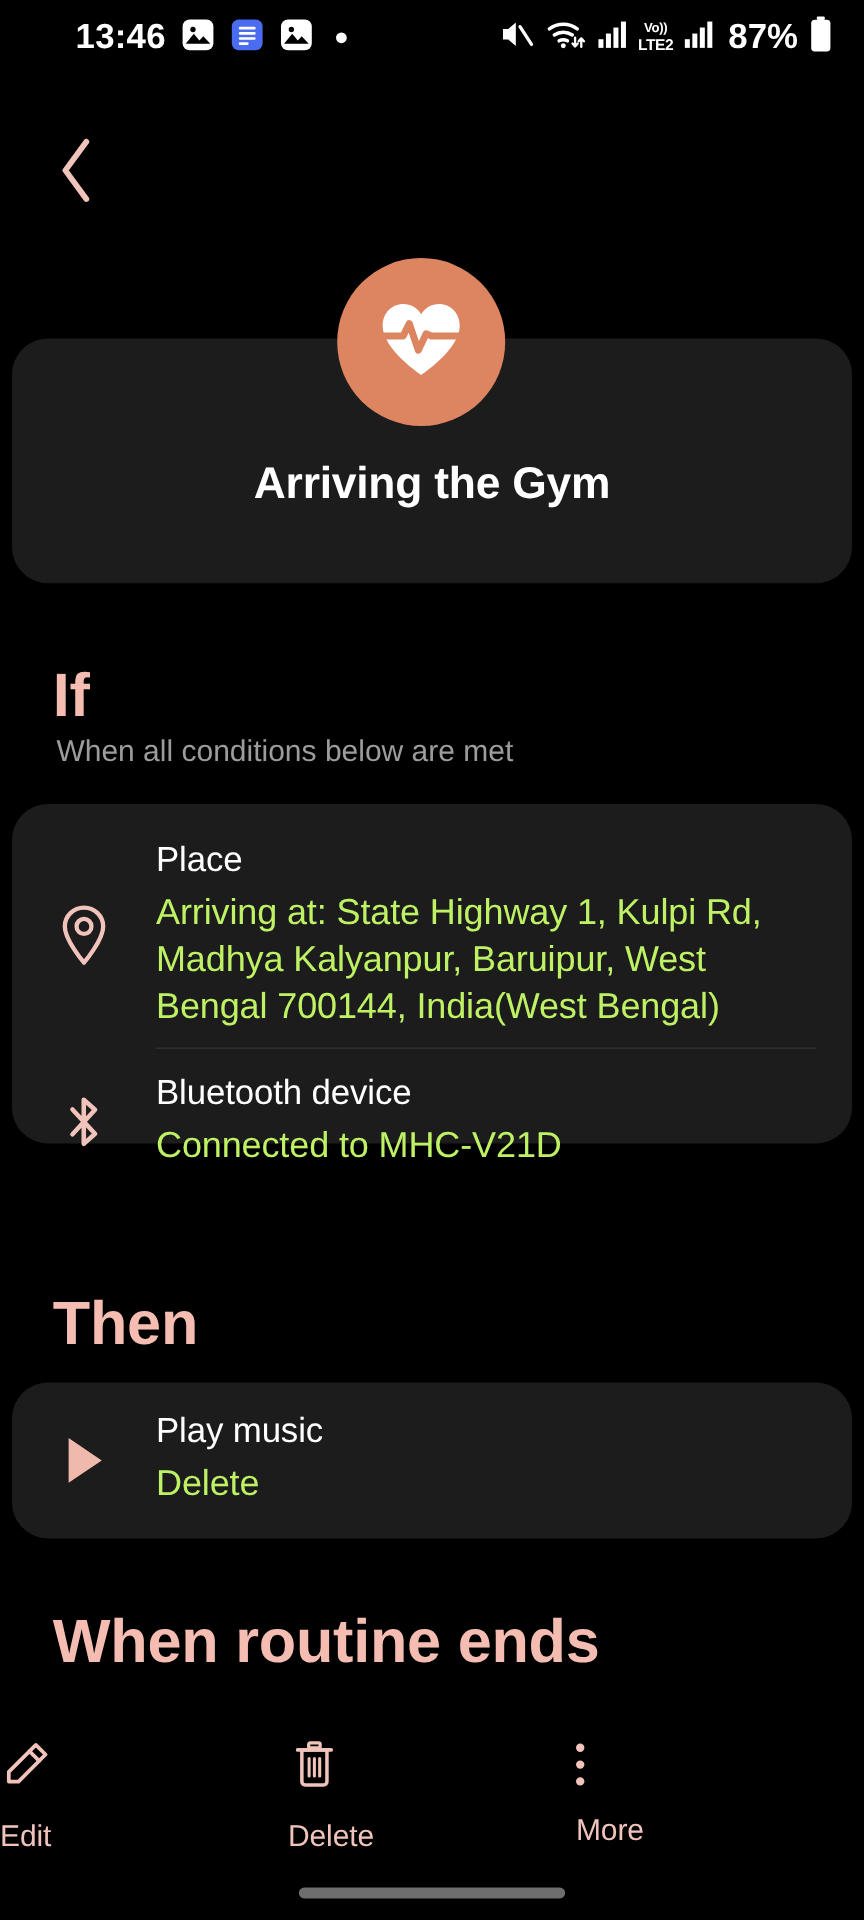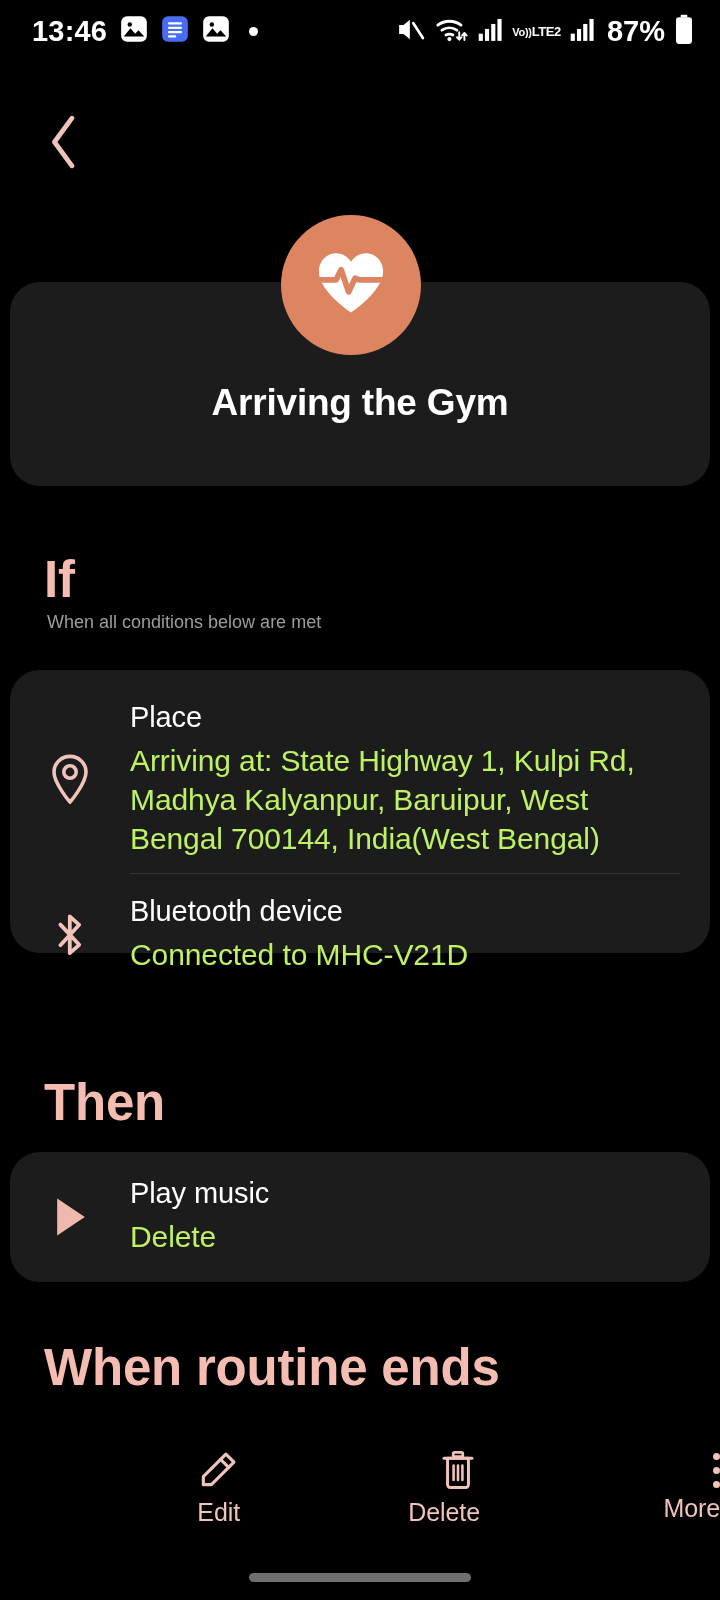--- a/index.html
+++ b/index.html
@@ -25,20 +25,21 @@
     height: 62px;
     display: flex;
     align-items: center;
     justify-content: space-between;
     padding: 0 26px 0 32px;
   }
   .status-left {
     display: flex;
     align-items: center;
     gap: 13px;
+    margin-left: 31px;
   }
   .status-clock {
     font-size: 29px;
     font-weight: 700;
     letter-spacing: 0.2px;
     color: #ffffff;
     line-height: 1;
   }
   .sb-icon { display: block; }
   .status-dot {
@@ -54,22 +55,22 @@
   }
   .battery-pct {
     font-size: 29px;
     font-weight: 700;
     color: #ffffff;
     line-height: 1;
     margin-left: 3px;
   }
   .volte-box {
     display: flex;
-    flex-direction: row;
-    align-items: flex-end;
+    flex-direction: column;
+    align-items: center;
     line-height: 1;
   }
   .volte-top {
     font-size: 11px;
     font-weight: 700;
     letter-spacing: -0.3px;
   }
   .volte-bot {
     font-size: 13px;
     font-weight: 700;
@@ -129,21 +130,21 @@
     position: absolute;
     left: 44px;
     font-size: 51px;
     font-weight: 700;
     color: #f5bdb2;
     letter-spacing: -0.2px;
   }
   .section-sub {
     position: absolute;
     left: 47px;
-    font-size: 18px;
+    font-size: 25px;
     color: #9c9c9c;
   }
   #if-title   { top: 550px; }
   #if-sub     { top: 612px; }
   #then-title { top: 1073px; }
   #end-title  { top: 1338px; }
 
   
   .card {
     position: absolute;
@@ -202,23 +203,23 @@
     bottom: 48px;
     left: 0;
     width: 720px;
     height: 110px;
     display: flex;
   }
   .bottom-item {
     flex: 1;
     display: flex;
     flex-direction: column;
-    align-items: flex-end;
+    align-items: flex-start;
     justify-content: flex-start;
-    gap: 2px;
+    gap: 19px;
     cursor: pointer;
     padding-top: 6px;
   }
   .bottom-label {
     font-size: 25px;
     color: #f0c3bb;
     letter-spacing: -0.1px;
   }
   .dots-icon {
     height: 44px;

